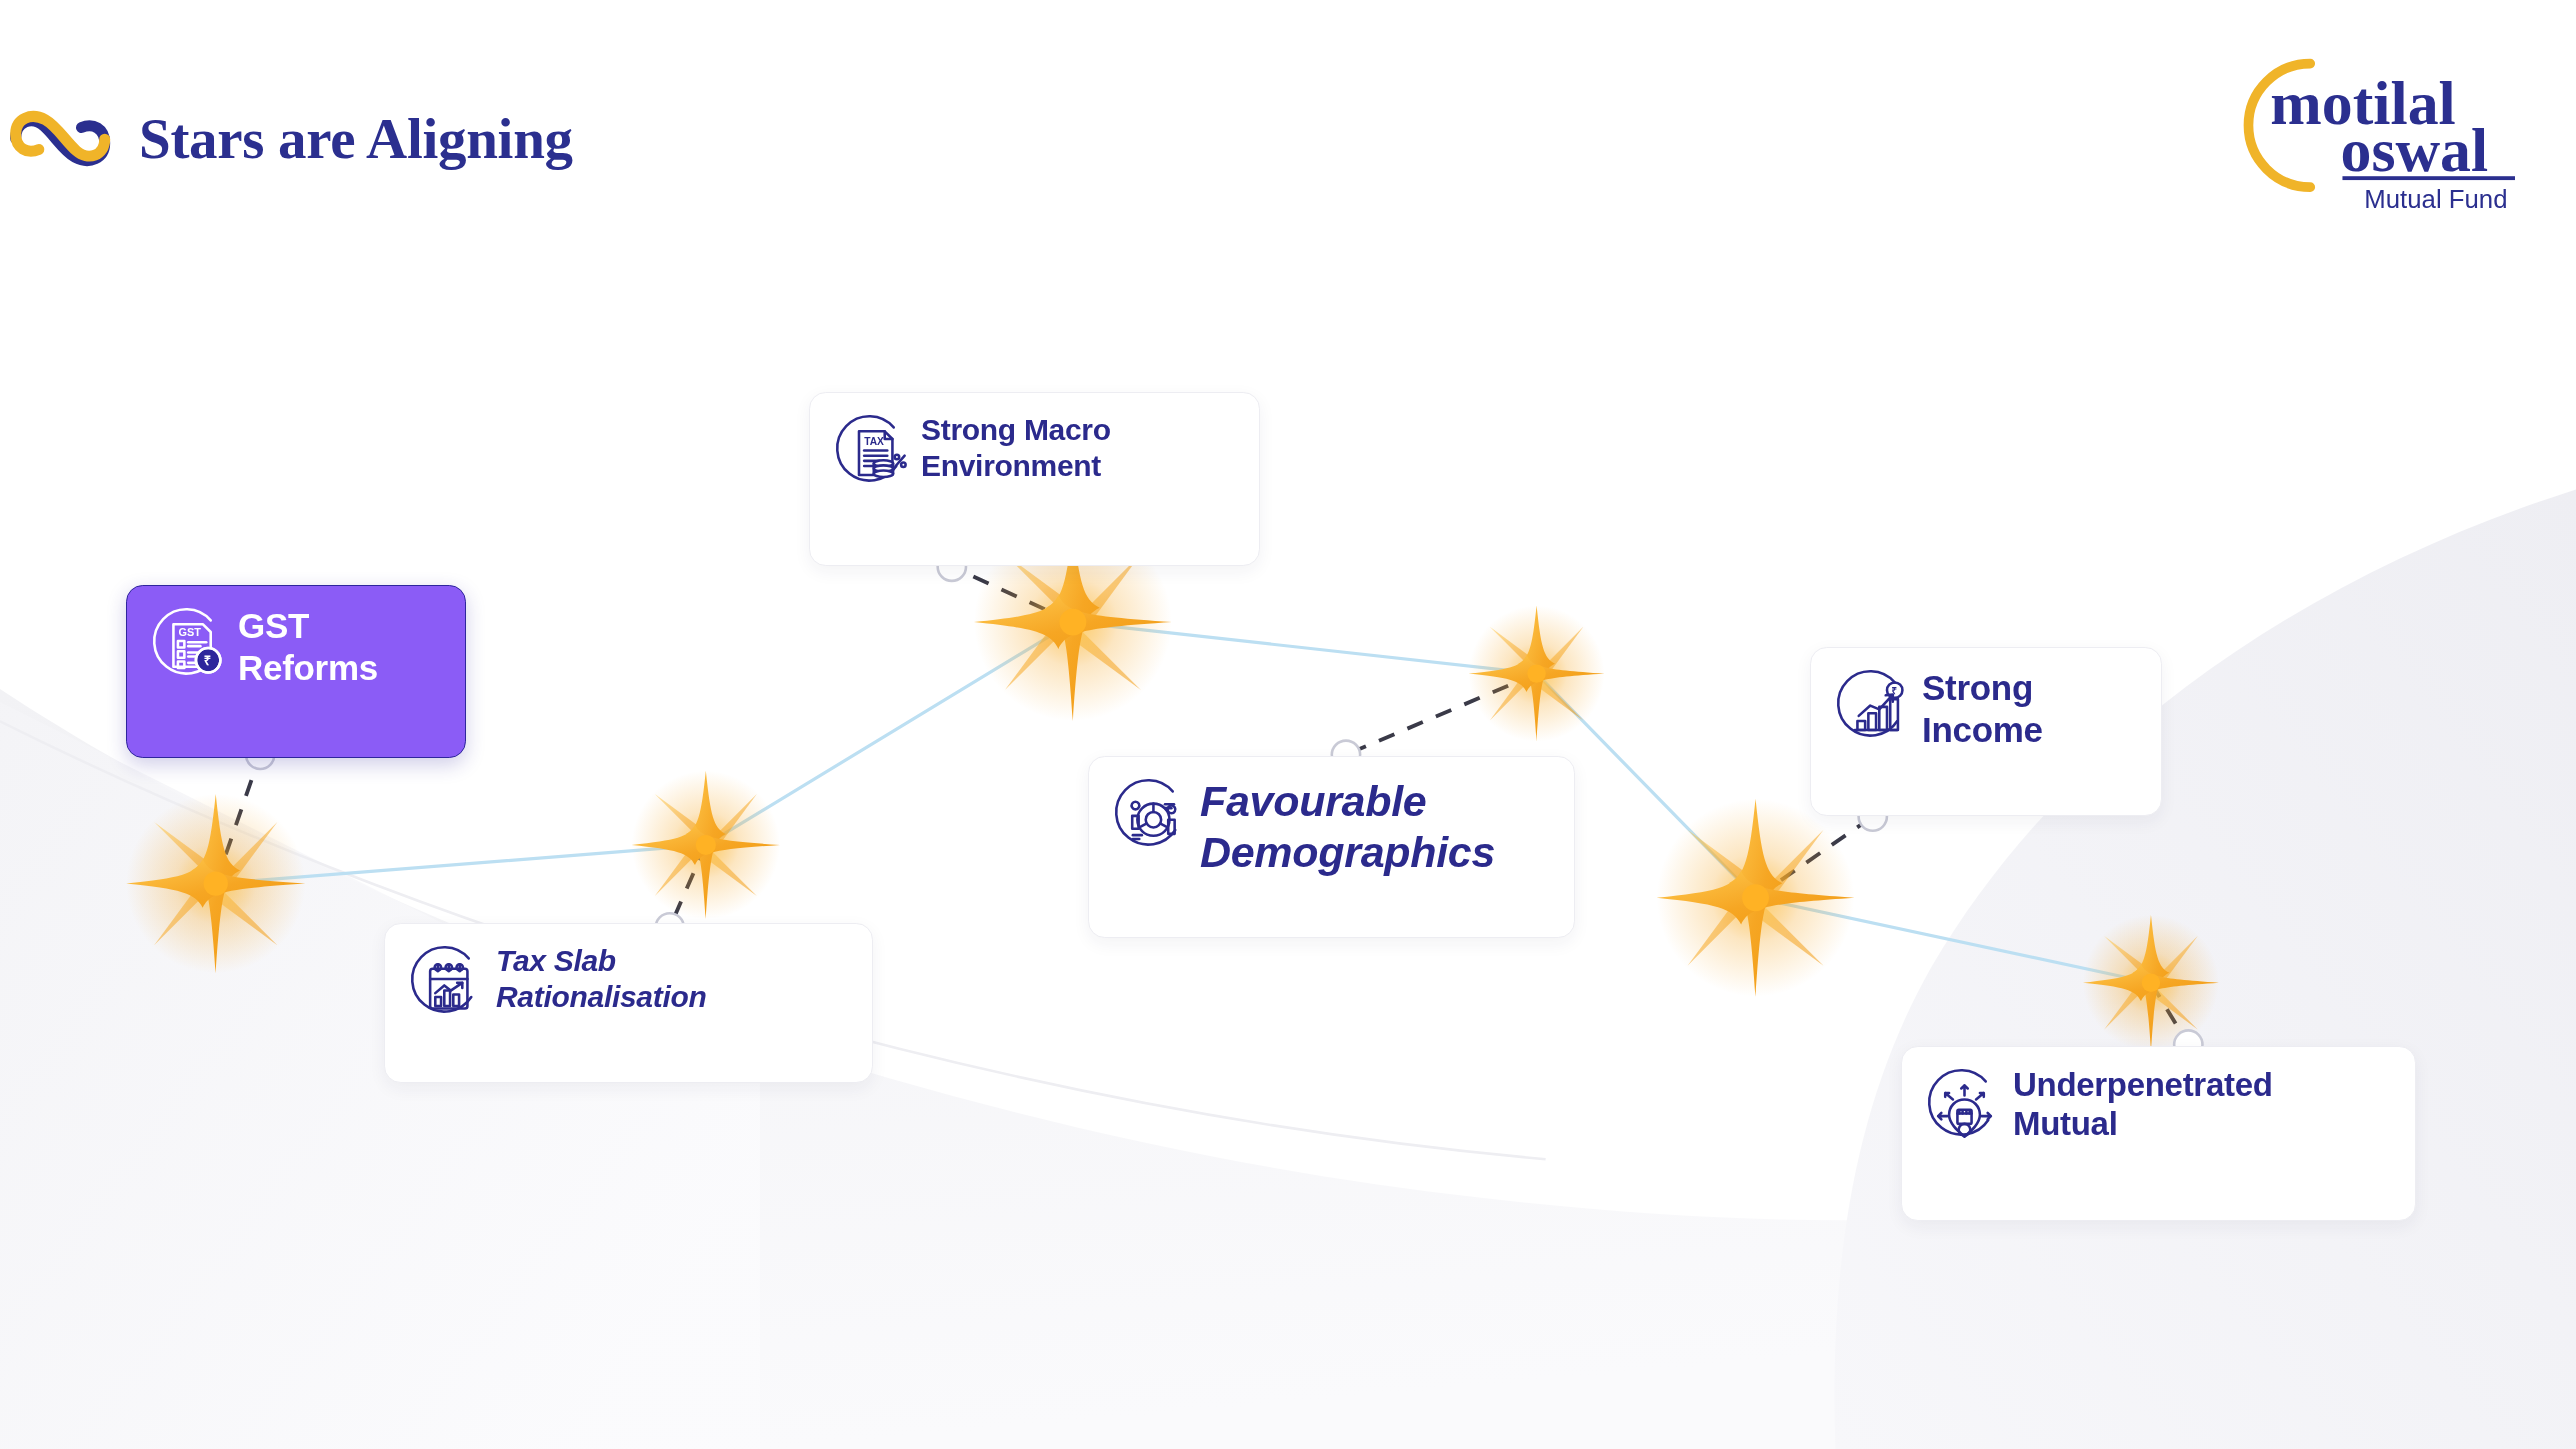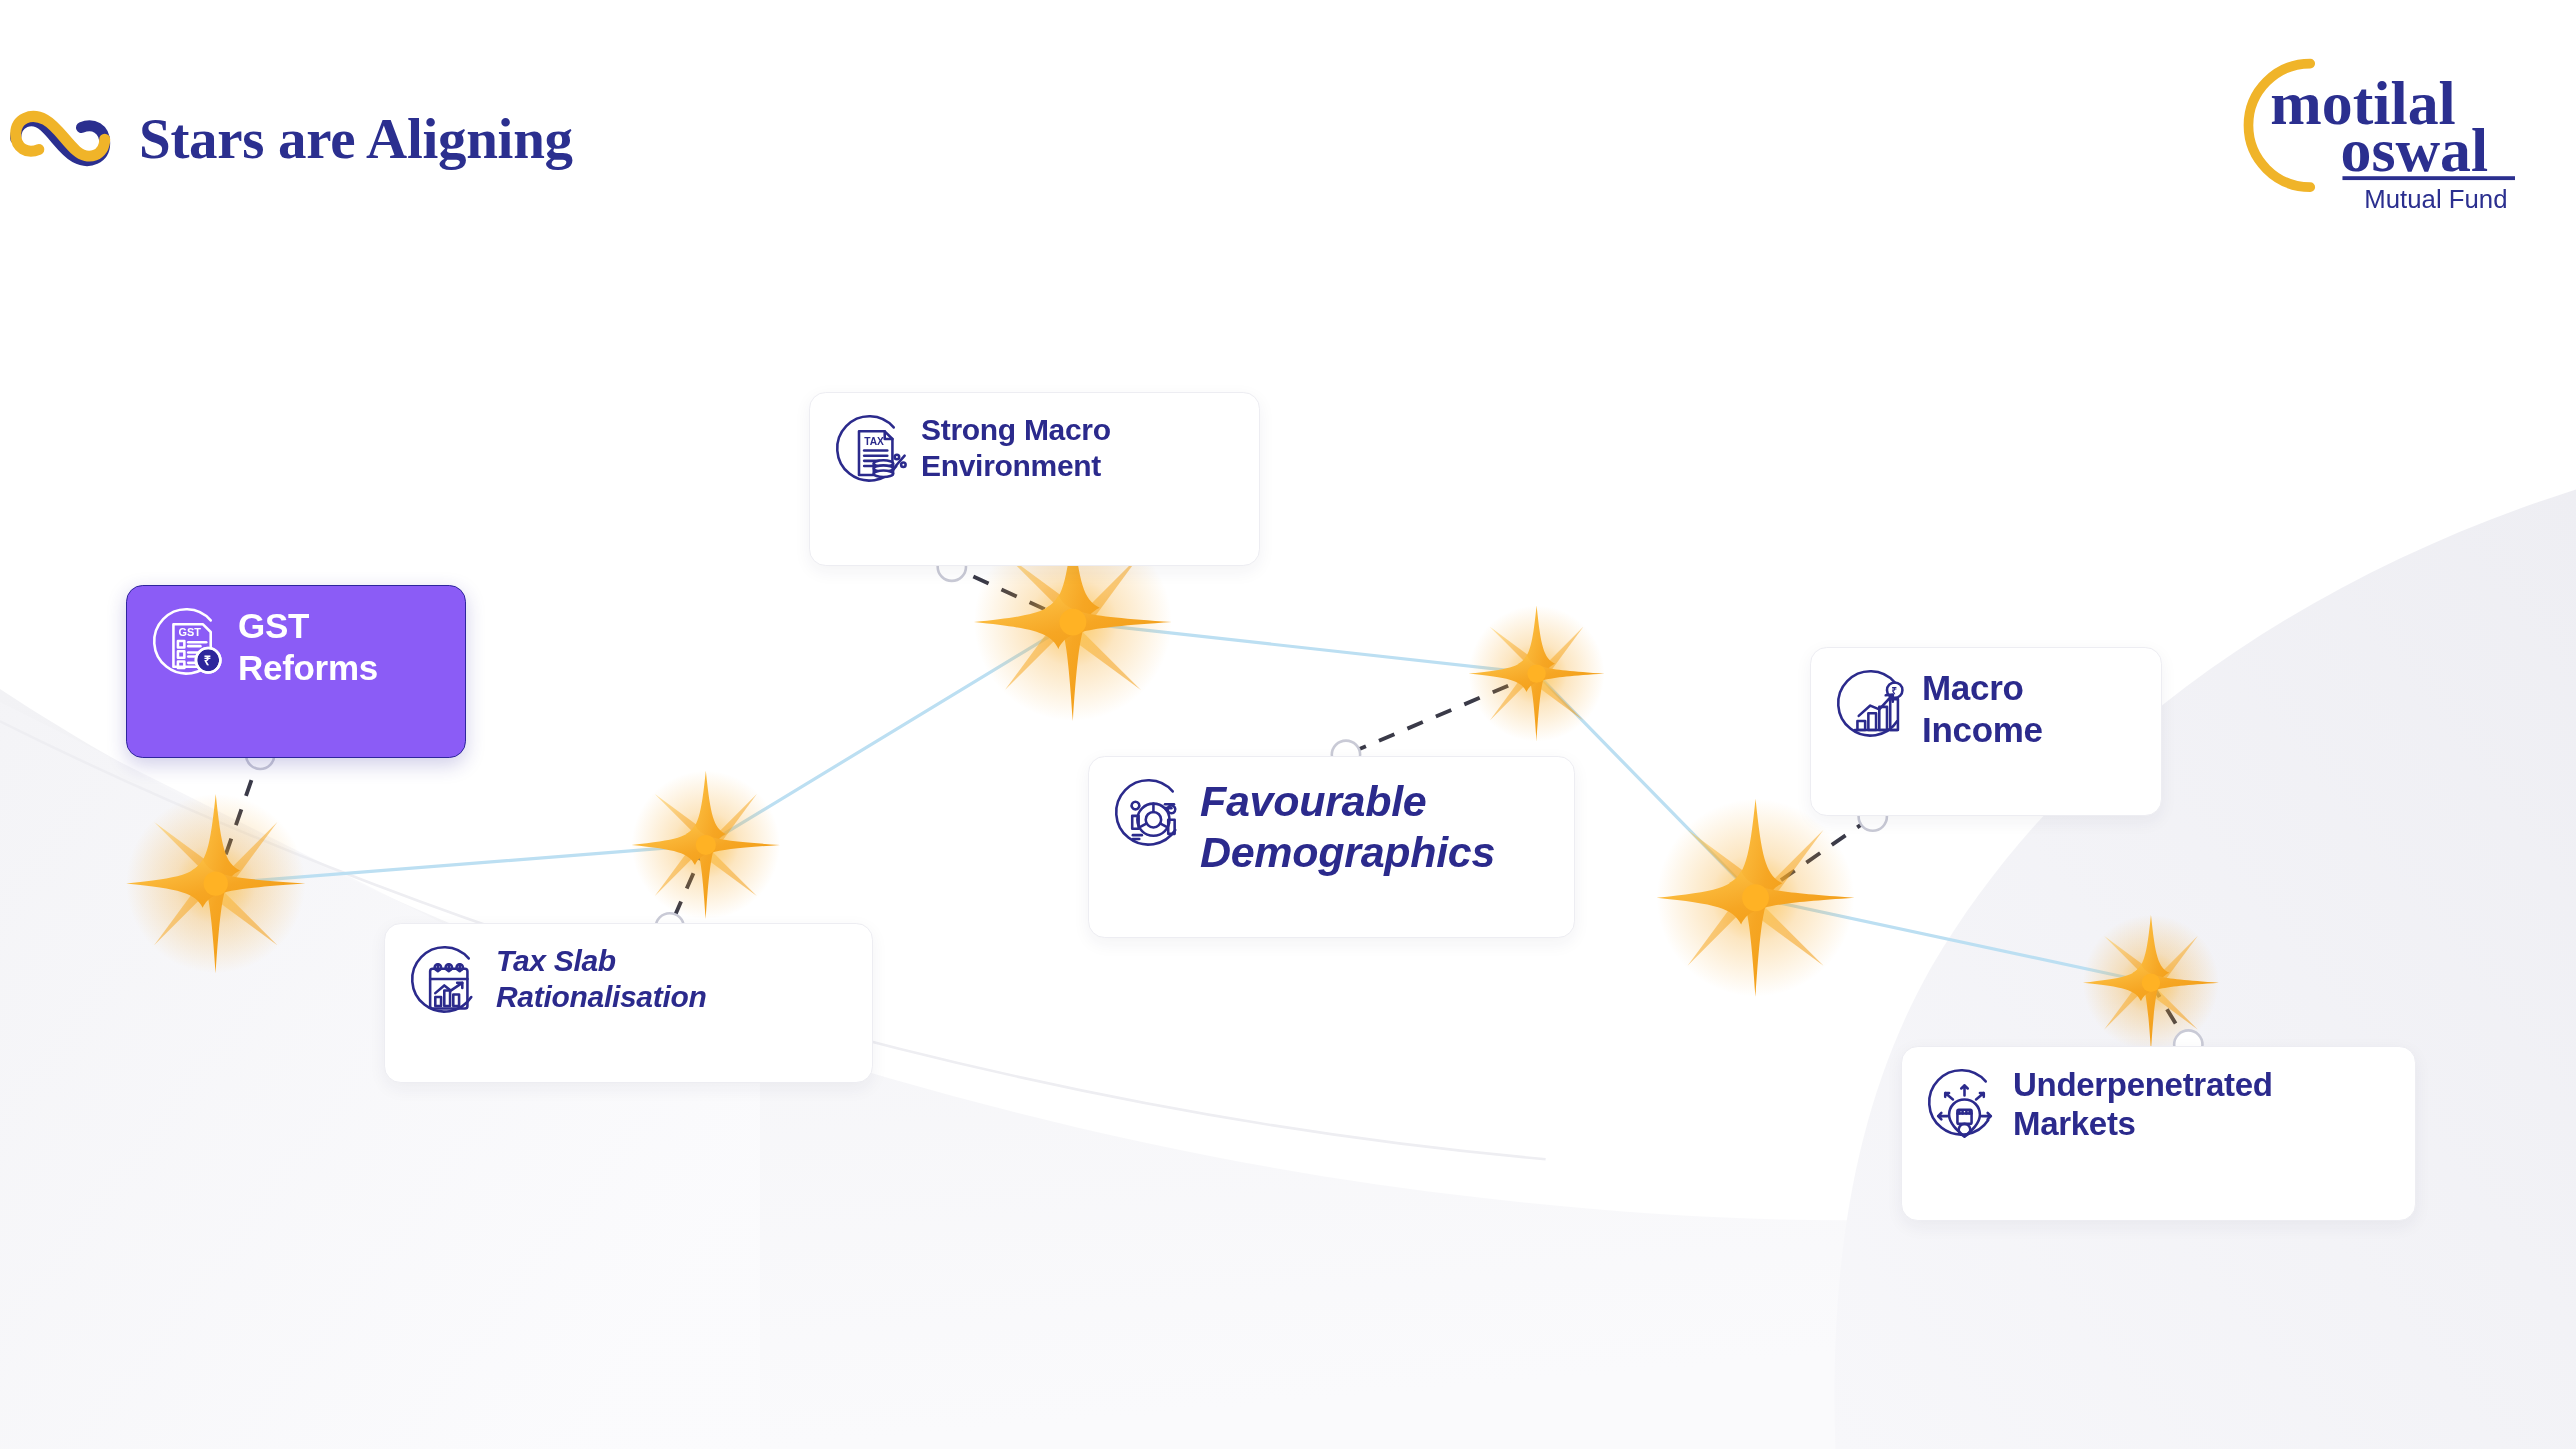--- a/index.html
+++ b/index.html
@@ -292,38 +292,38 @@
         <rect x="38" y="84" width="12" height="14"></rect>
         <rect x="55" y="72" width="12" height="26"></rect>
         <rect x="72" y="62" width="12" height="36"></rect>
         <rect x="89" y="50" width="12" height="48"></rect>
         <path d="M40,76 L58,60 L72,66 L92,44"></path>
         <path d="M82,44 L93,43 L93,54"></path>
         <circle cx="96" cy="36" r="12"></circle>
         <text x="91" y="42" font-family="Liberation Sans, sans-serif" font-weight="bold" font-size="15" fill="#2b2a8c" stroke="none">₹</text>
       </svg>
     </span>
-    <span class="label">Macro
+    <span class="label">Strong
 Income</span>
   </div>
 
   <div class="card" id="card-underpenetrated">
     <span class="icon-wrap">
       <svg viewBox="0 0 126 126" fill="none" stroke="#2b2a8c" stroke-width="4" stroke-linecap="round" stroke-linejoin="round">
         <path d="M96,24 A50,50 0 1 0 100,84"></path>
         <path d="M63,52 C 77,52 87,63 87,76 C 87,90 72,102 63,110 C 54,102 39,90 39,76 C 39,63 49,52 63,52 Z"></path>
         <rect x="52" y="68" width="22" height="22" rx="2"></rect>
         <line x1="52" y1="74" x2="74" y2="74"></line>
         <path d="M55,74 v-4 M60,74 v-4 M66,74 v-4 M71,74 v-4"></path>
         <circle cx="63" cy="99" r="9"></circle>
         <path d="M63,46 L63,30 M58,35 L63,30 L68,35"></path>
         <path d="M45,52 L33,42 M33,48 L33,42 L39,42"></path>
         <path d="M81,52 L93,42 M87,42 L93,42 L93,48"></path>
         <path d="M36,78 L22,78 M27,73 L22,78 L27,83"></path>
         <path d="M90,78 L104,78 M99,73 L104,78 L99,83"></path>
       </svg>
     </span>
     <span class="label">Underpenetrated
-Markets</span>
+Mutual</span>
   </div>
 
 </div>
 
 
 </body></html>

